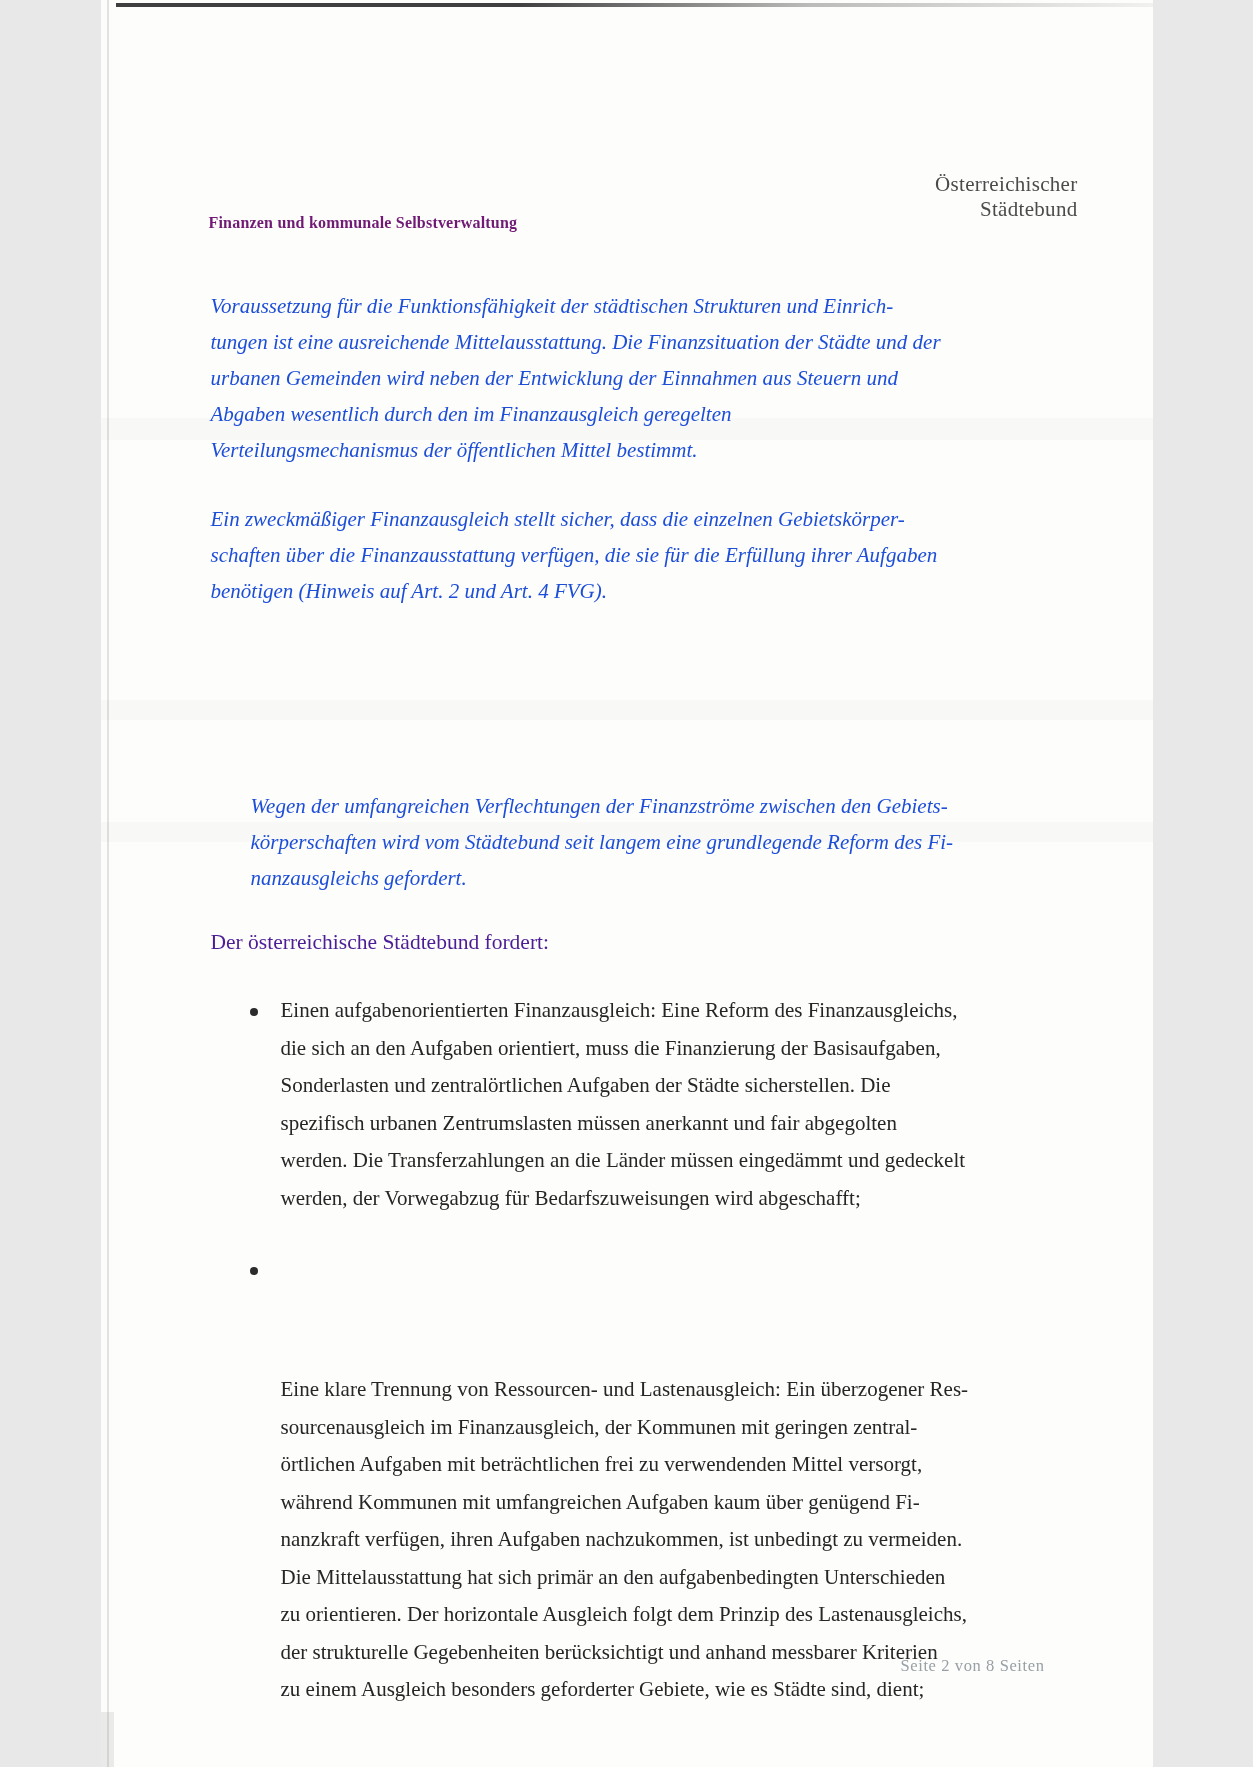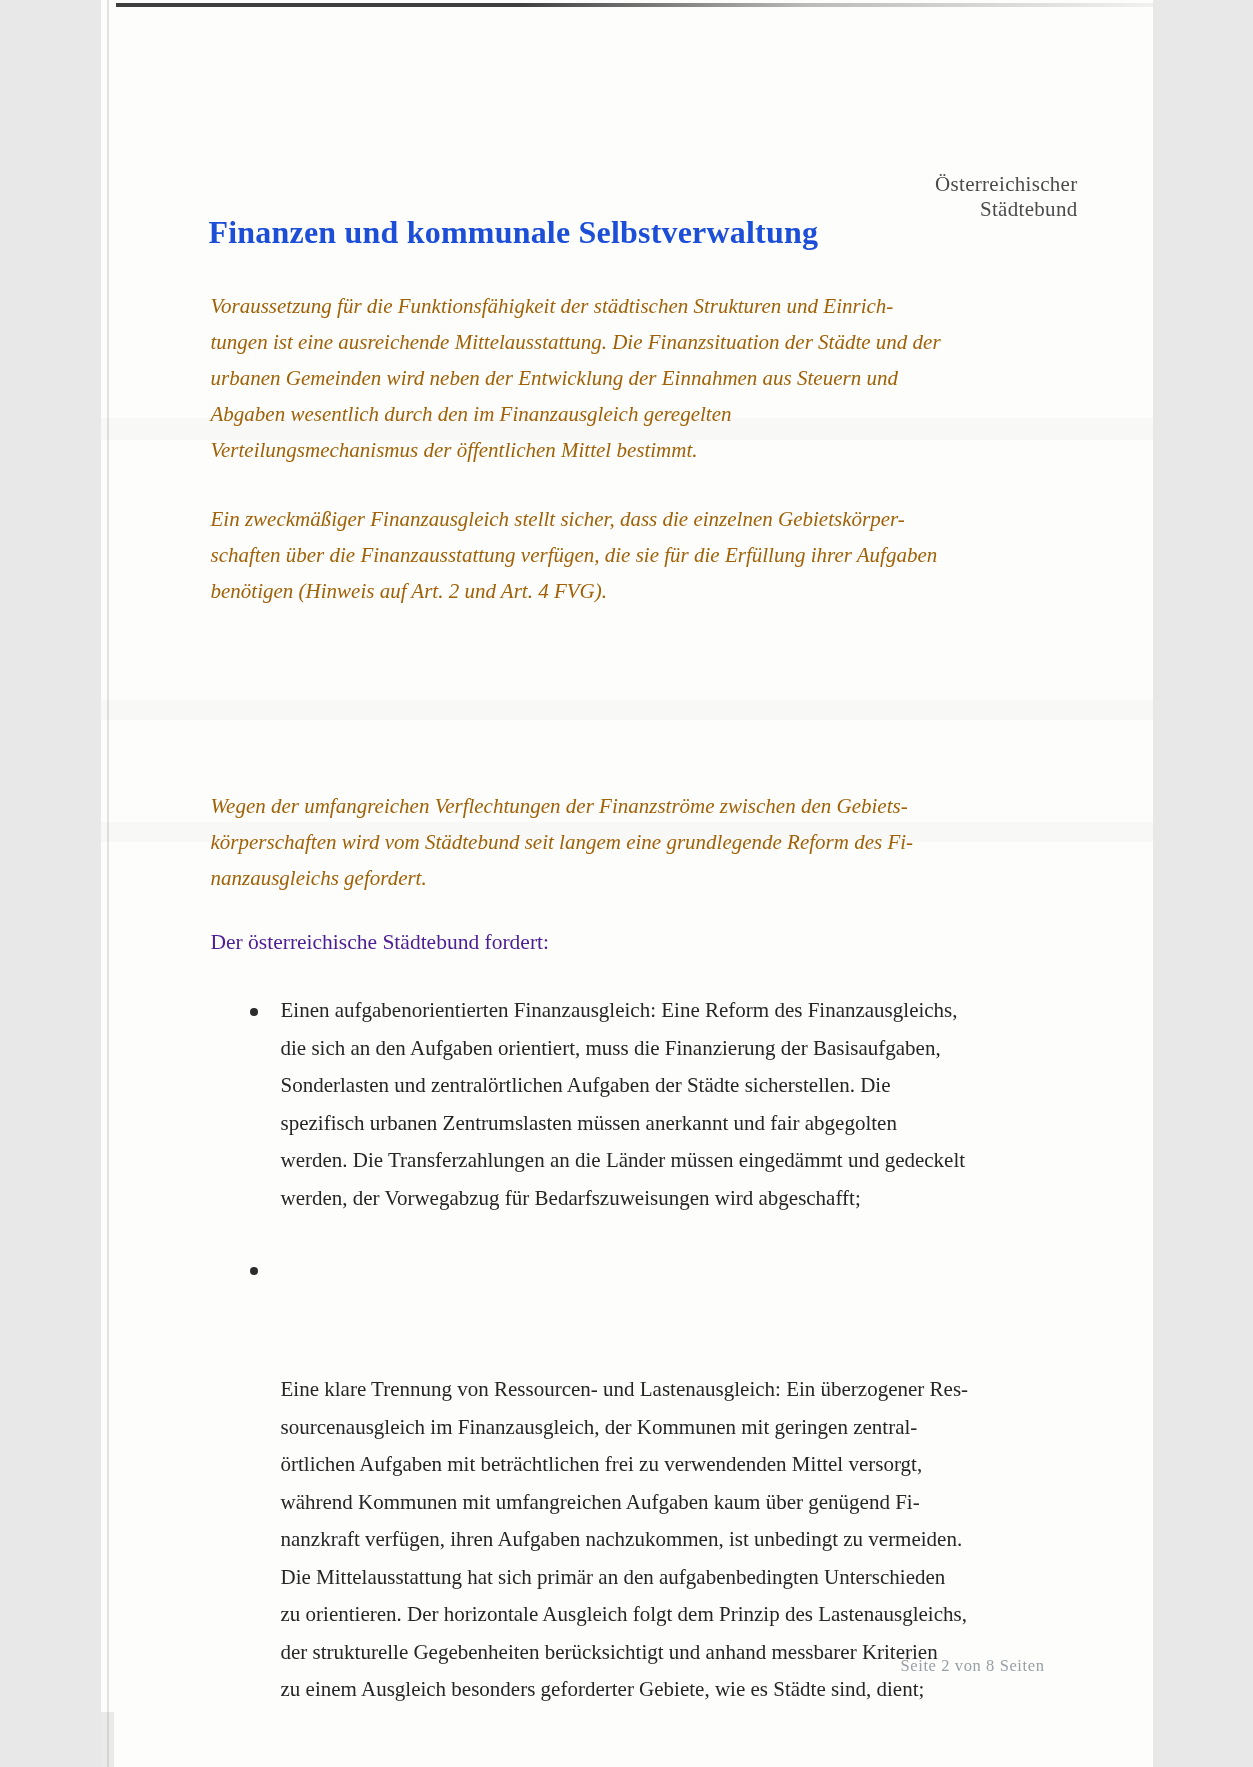--- a/index.html
+++ b/index.html
@@ -61,39 +61,39 @@
     font-size: 21px;
     line-height: 25px;
     color: #4b4b4b;
     letter-spacing: 0.3px;
   }
 
   
   .doc-title {
     position: absolute;
     left: 108px; top: 214px;
-    font-size: 32px;
+    font-size: 16px;
     font-weight: 700;
-    color: #1d4ed8;
+    color: #701a75;
     letter-spacing: 0.2px;
   }
   .para {
     position: absolute;
     left: 110px;
     width: 965px;
     font-style: italic;
     font-size: 21px;
     line-height: 36px;
-    color: #a16207;
+    color: #1d4ed8;
     white-space: pre-line;
   }
   .p1 { top: 288px; }
   .p2 { top: 501px; }
   .p3 { top: 645px; }
-  .p4 { top: 788px; }
+  .p4 { top: 788px; margin-left: 40px; }
   .demands-intro {
     position: absolute;
     left: 110px; top: 930px;
     font-size: 21.5px;
     color: #4c1d95;
   }
   .bullet-item {
     position: absolute;
     left: 180px;
     width: 880px;

